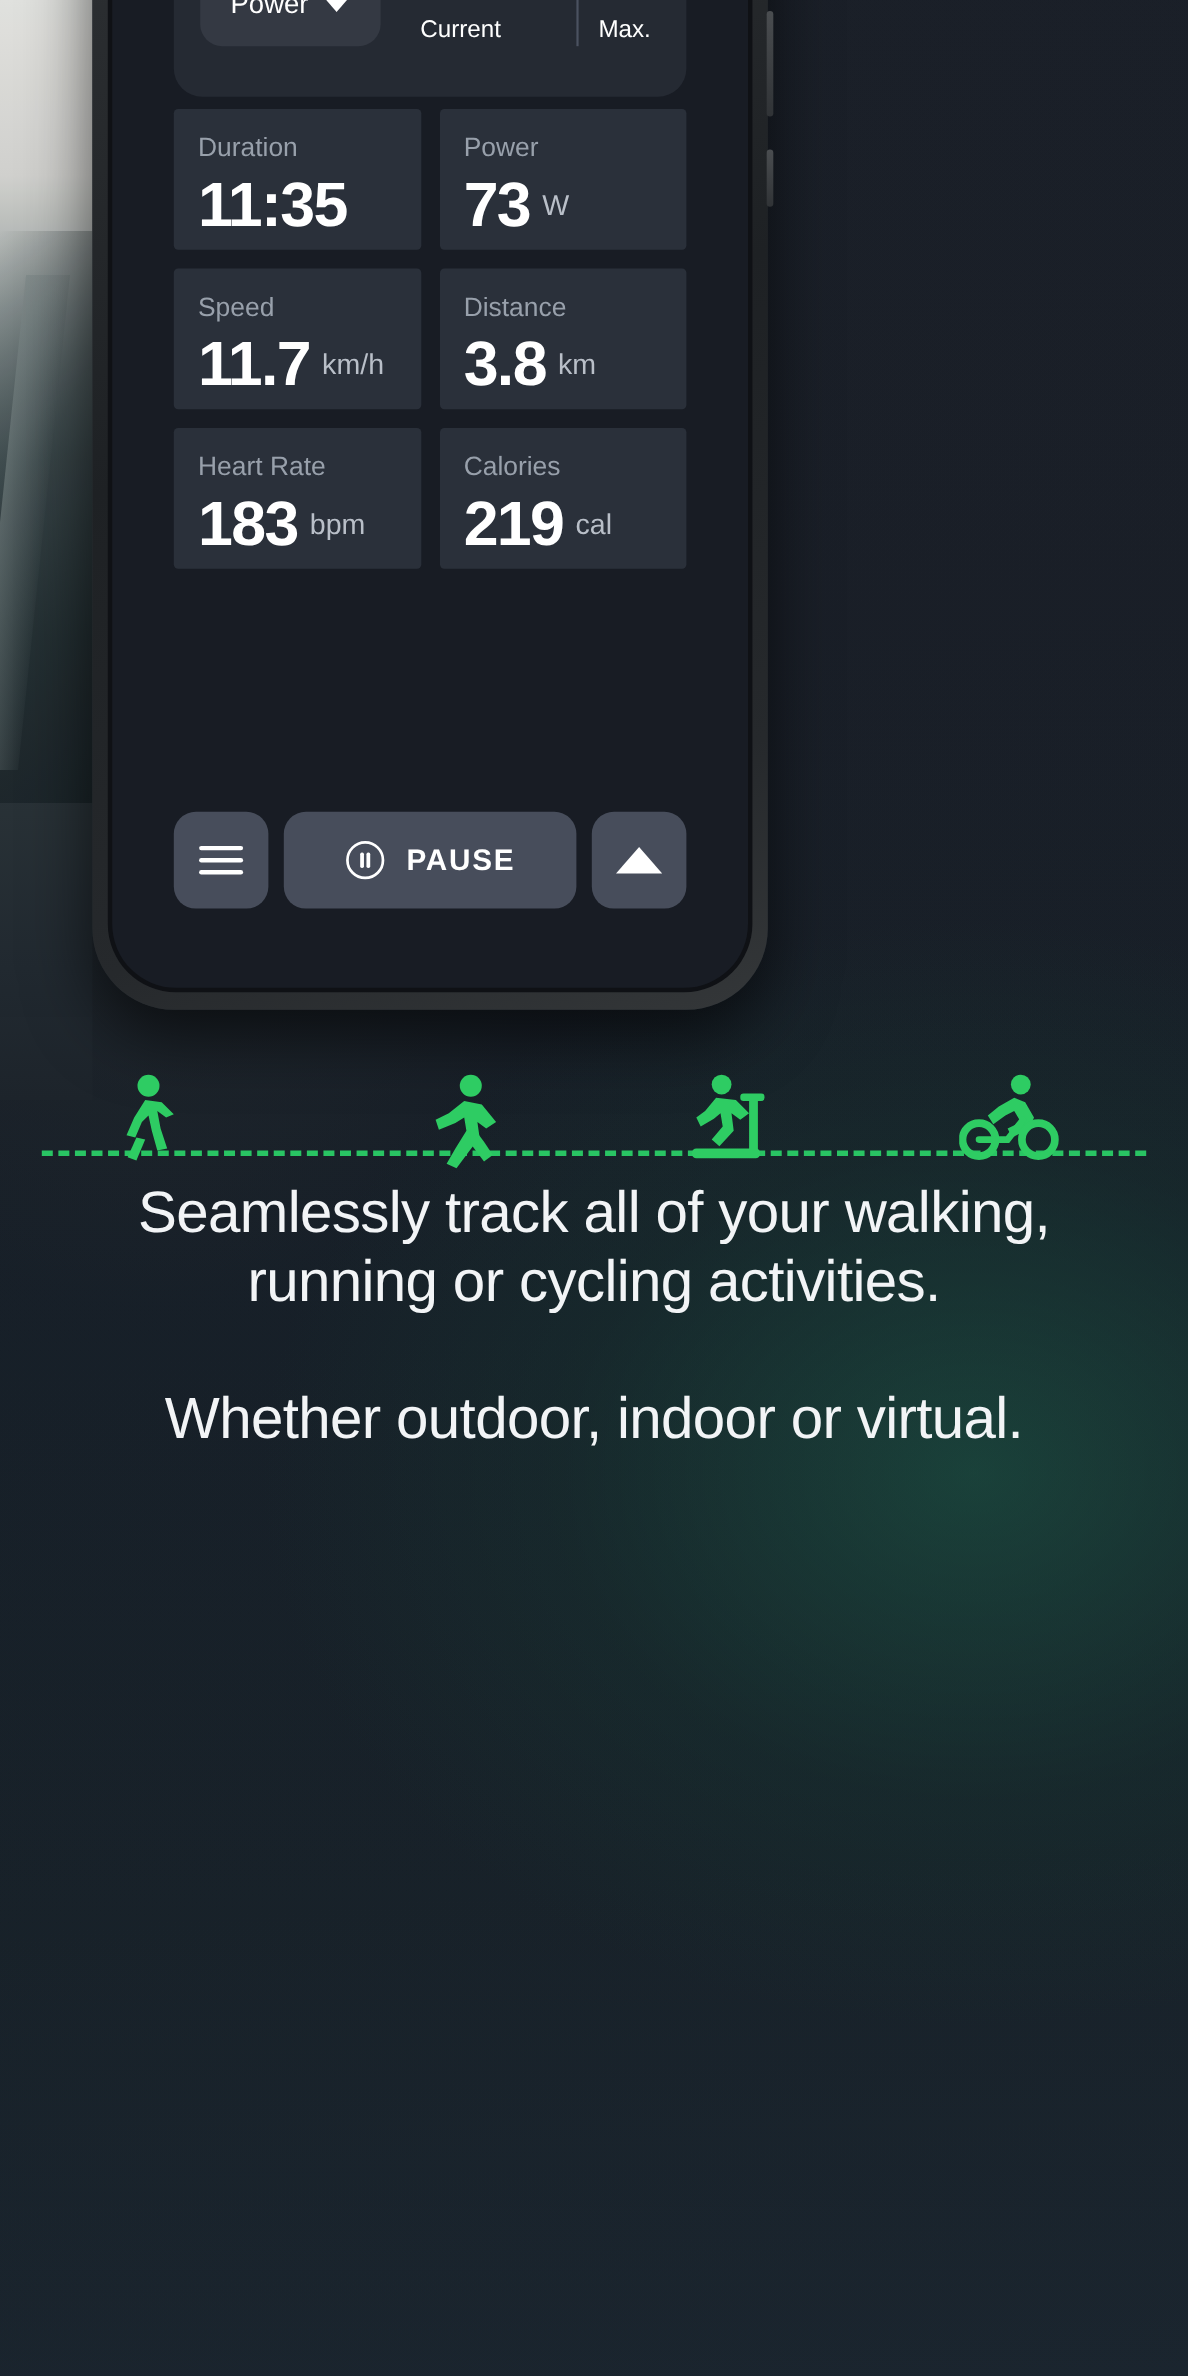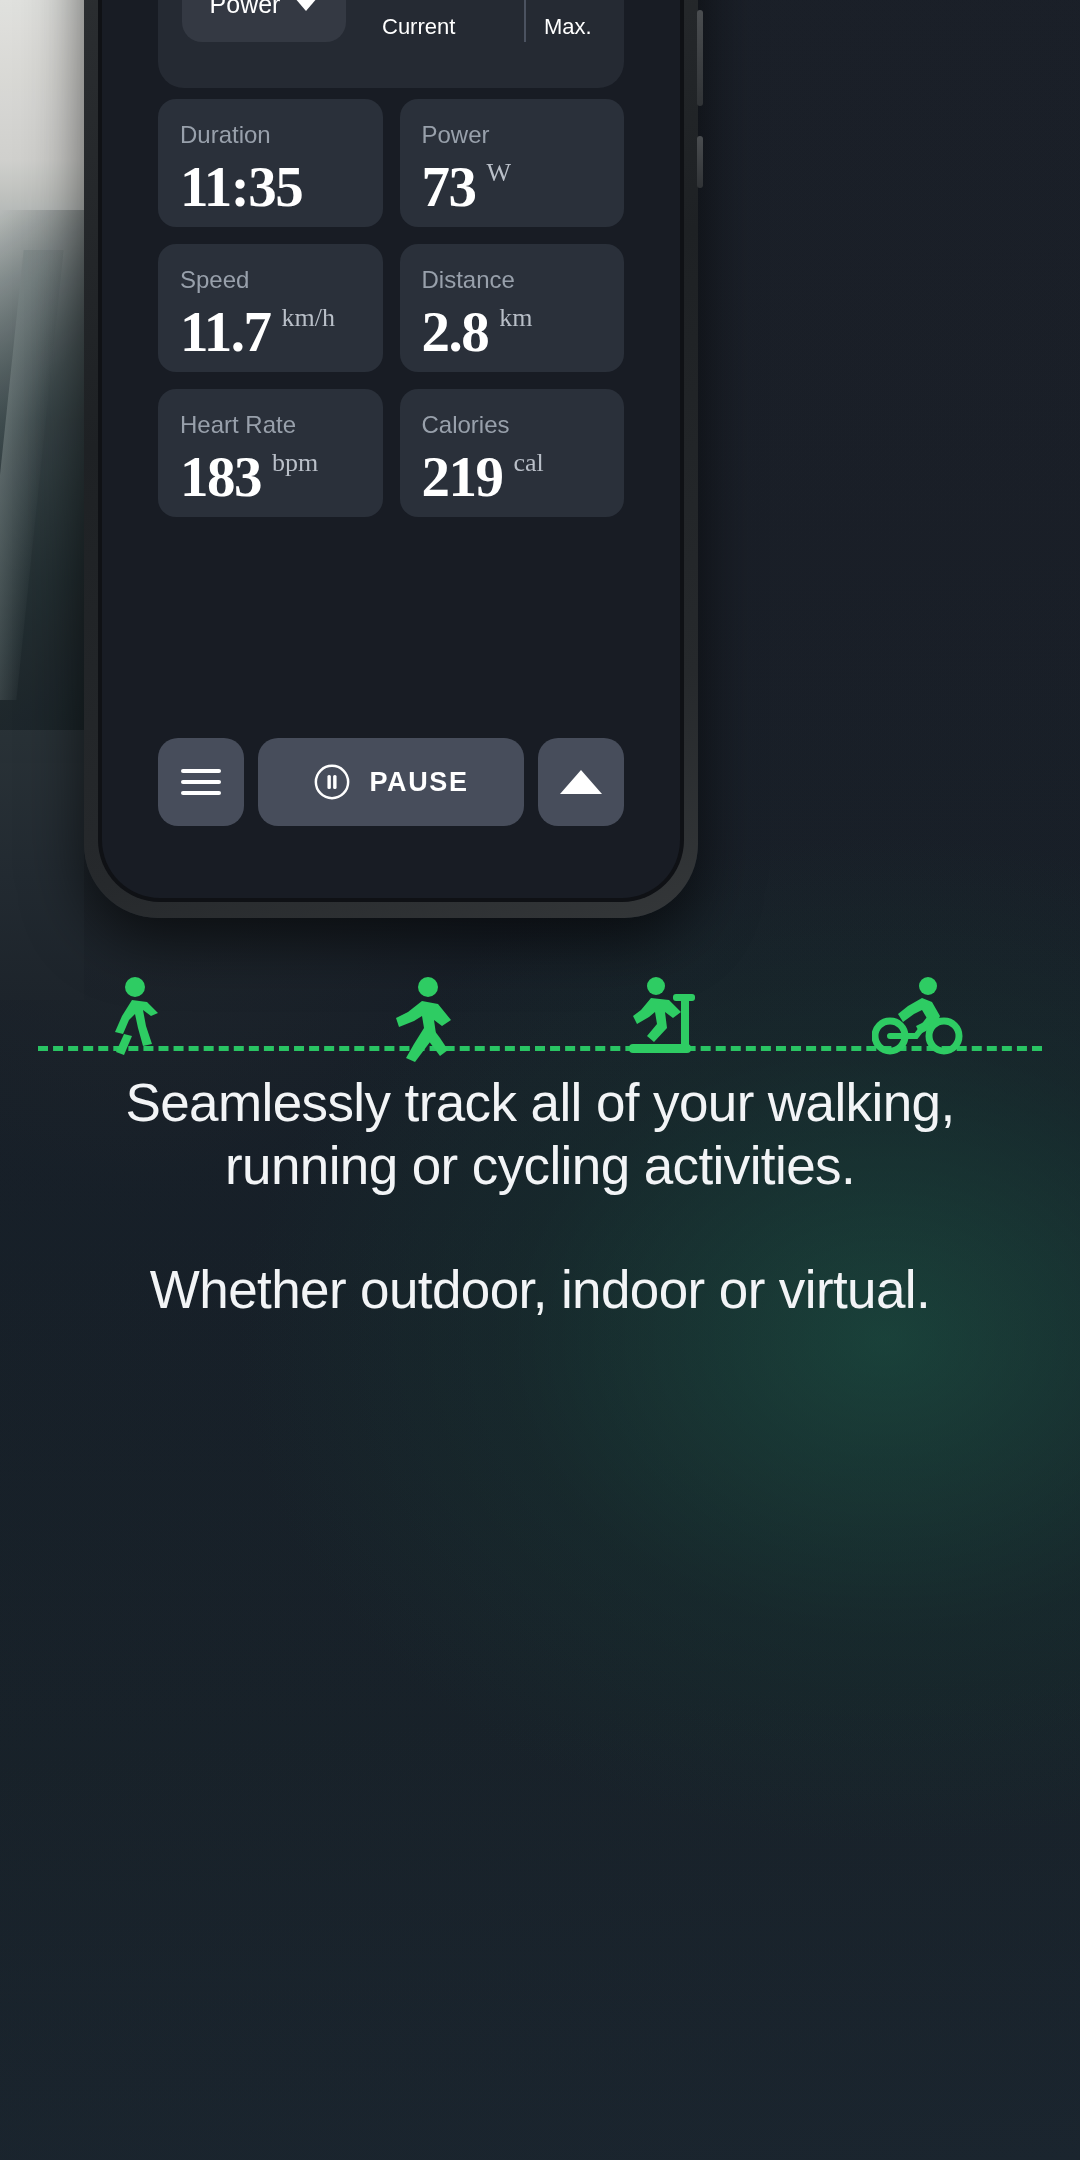--- a/index.html
+++ b/index.html
@@ -94,25 +94,25 @@
   .ro-val { color:#fff; font-size:40px; font-weight:bold; letter-spacing:-0.5px; }
   .ro-unit { color:#aab0ba; font-size:22px; }
   .ro-sub { color:#ffffff; font-size:22px; margin-top:7px; }
 
   
   .grid {
     position:absolute; left:56px; right:56px; top:339px;
     display:grid; grid-template-columns:1fr 1fr; gap:17px 17px;
   }
   .metric {
-    background:#2a303a; border-radius:18px;
+    background:#2a303a; border-radius:4px;
     padding:22px 22px 20px 22px; height:128px;
   }
   .m-label { color:#98a0ab; font-size:24px; }
-  .m-valrow { display:flex; align-items:flex-start; gap:11px; margin-top:9px;font-family:Liberation Serif, serif; }
+  .m-valrow { display:flex; align-items:center; gap:11px; margin-top:9px; }
   .m-val { color:#fff; font-size:57px; font-weight:bold; letter-spacing:-1.5px; line-height:1; }
   .m-unit { color:#b9bfc8; font-size:26px; }
 
   
   .ctrl {
     position:absolute; left:56px; right:56px; bottom:62px; height:108px;
     display:flex; align-items:center; gap:14px;
   }
   .ctrl-sq {
     width:86px; height:88px; border-radius:20px;
@@ -209,21 +209,21 @@
         <div class="metric">
           <div class="m-label">Speed</div>
           <div class="m-valrow">
             <span class="m-val">11.7</span>
             <span class="m-unit">km/h</span>
           </div>
         </div>
         <div class="metric">
           <div class="m-label">Distance</div>
           <div class="m-valrow">
-            <span class="m-val">2.8</span>
+            <span class="m-val">3.8</span>
             <span class="m-unit">km</span>
           </div>
         </div>
         <div class="metric">
           <div class="m-label">Heart Rate</div>
           <div class="m-valrow">
             <span class="m-val">183</span>
             <span class="m-unit">bpm</span>
           </div>
         </div>

